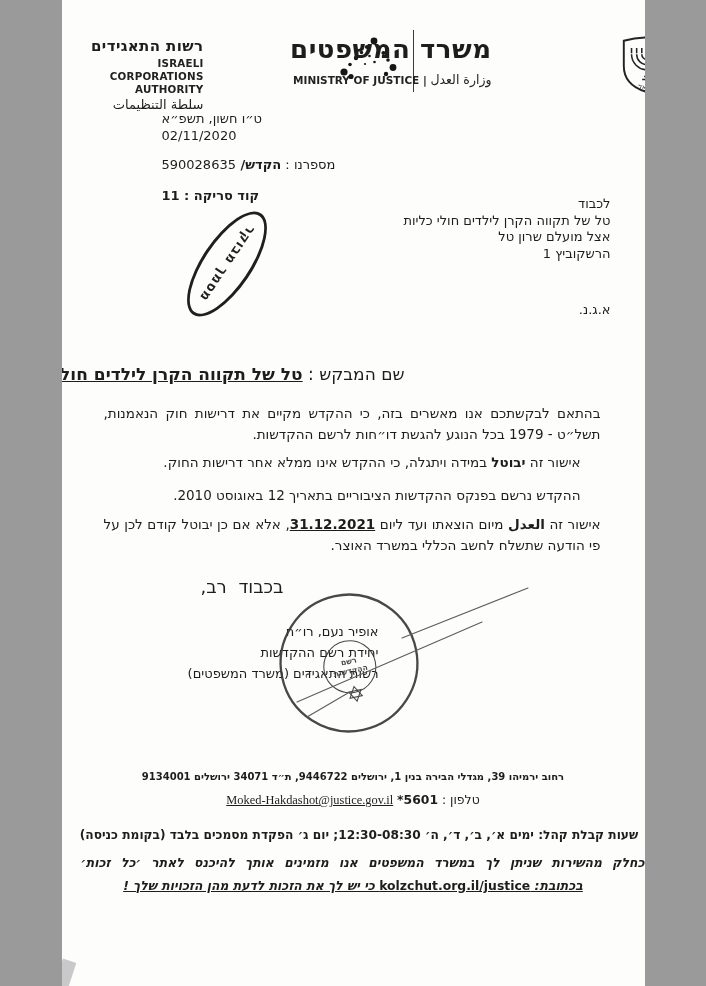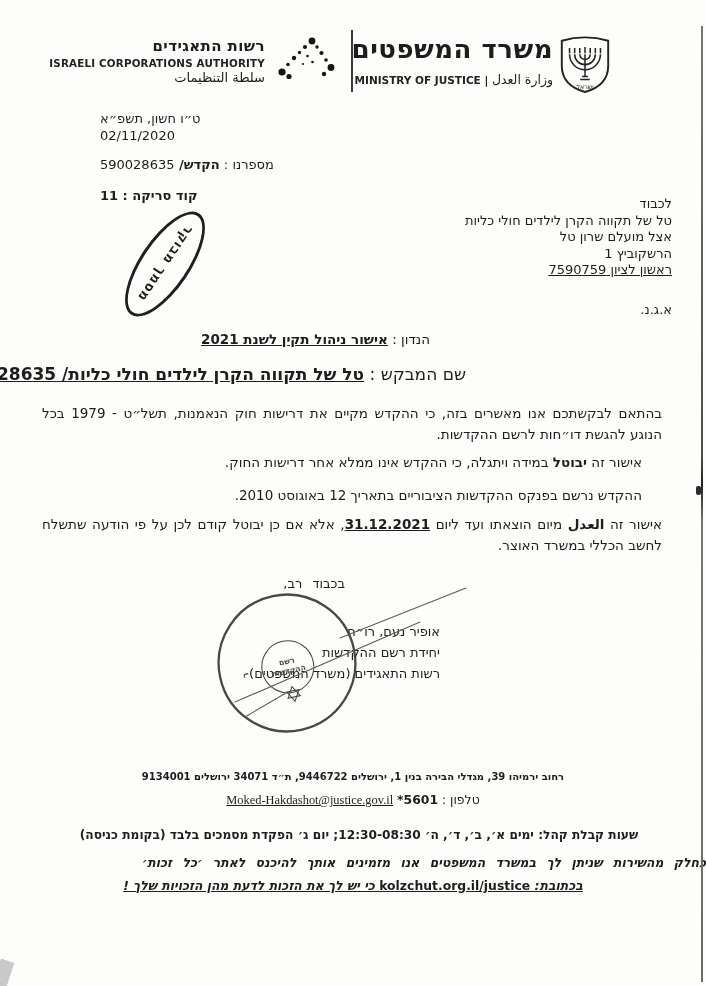--- a/index.html
+++ b/index.html
@@ -1,16 +1,16 @@
 <!DOCTYPE html>
 <html lang="he"><head>
 <meta charset="utf-8">
 <style>
   html,body{margin:0;padding:0;background:#9a9a9a;}
-  .page{position:relative;width:706px;height:986px;margin:0 auto;background:#fdfdfc;
+  .page{position:relative;width:583px;height:986px;margin:0 auto;background:#fdfdfc;
         font-family:"DejaVu Sans",sans-serif;color:#1d1d1d;direction:rtl;overflow:hidden;}
   .abs{position:absolute;}
   .nw{white-space:nowrap;}
   .b{font-weight:bold;}
   .u{text-decoration:underline;}
   .i{font-style:italic;text-decoration:underline;}
   
   .hleft{right:441px;top:37px;text-align:right;line-height:1.3;}
   .hleft .he{font-size:15px;font-weight:bold;letter-spacing:.4px;}
   .hleft .en{font-size:10.3px;font-weight:bold;letter-spacing:.2px;color:#222;}
@@ -35,21 +35,21 @@
   
   .subject{right:276px;top:331px;font-size:13.5px;white-space:nowrap;}
   .applicant{right:240px;top:364px;font-size:17px;white-space:nowrap;}
   
   .p{font-size:13.5px;line-height:21px;text-align:justify;}
   .p1{right:44px;left:42px;top:403px;}
   .p2{right:64px;top:452px;white-space:nowrap;}
   .p3{right:64px;top:485px;white-space:nowrap;}
   .p4{right:44px;left:42px;top:514px;}
   
-  .closing{right:361px;top:576px;font-size:13px;word-spacing:6px;}
+  .closing{right:361px;top:576px;font-size:18px;word-spacing:6px;}
   .siglines{right:266px;top:621px;text-align:right;font-size:13px;line-height:21px;}
   .roundstamp{left:210px;top:586px;width:154px;height:154px;opacity:.93;transform:rotate(-12deg);}
   .penstrokes{left:190px;top:580px;width:280px;height:165px;}
   
   .f-addr{left:0;right:0;top:771px;text-align:center;font-size:10px;font-weight:bold;}
   .f-line2{left:0;right:0;top:792px;text-align:center;font-size:12.4px;}
   .f-hours{left:12px;right:0;top:828px;text-align:center;font-size:12.2px;font-weight:bold;}
   .f-promo1{left:0;right:0;top:855px;text-align:right;font-size:12.4px;font-weight:bold;font-style:italic;word-spacing:6px;}
   .f-promo2{left:0;right:0;top:878px;text-align:center;font-size:12.4px;font-weight:bold;}
   .ltr{direction:ltr;unicode-bidi:isolate;display:inline-block;}
@@ -134,27 +134,23 @@
     <div class="oval">
       <span>מסמך מבוקר</span>
     </div>
   </div>
 
   <div class="abs recipient">
     <div>לכבוד</div>
     <div>טל של תקווה הקרן לילדים חולי כליות</div>
     <div>אצל מועלם שרון טל</div>
     <div>הרשקוביץ 1</div>
-    <div class="u">ראשון לציון 7590759</div>
   </div>
   <div class="abs agn">א.ג.נ.</div>
 
-  <div class="abs subject">
-    <span>הנדון : </span><span class="b u">אישור ניהול תקין לשנת 2021</span>
-  </div>
   <div class="abs applicant">
     <span>שם המבקש : </span><span class="b u">טל של תקווה הקרן לילדים חולי כליות/ 590028635</span>
   </div>
 
   <div class="abs p p1">בהתאם לבקשתכם אנו מאשרים בזה, כי ההקדש מקיים את דרישות חוק הנאמנות, תשל״ט - 1979 בכל הנוגע להגשת דו״חות לרשם ההקדשות.</div>
 
   <div class="abs p p2">
     <span>אישור זה </span><span class="b">יבוטל</span><span> במידה ויתגלה, כי ההקדש אינו ממלא אחר דרישות החוק.</span>
   </div>
 

